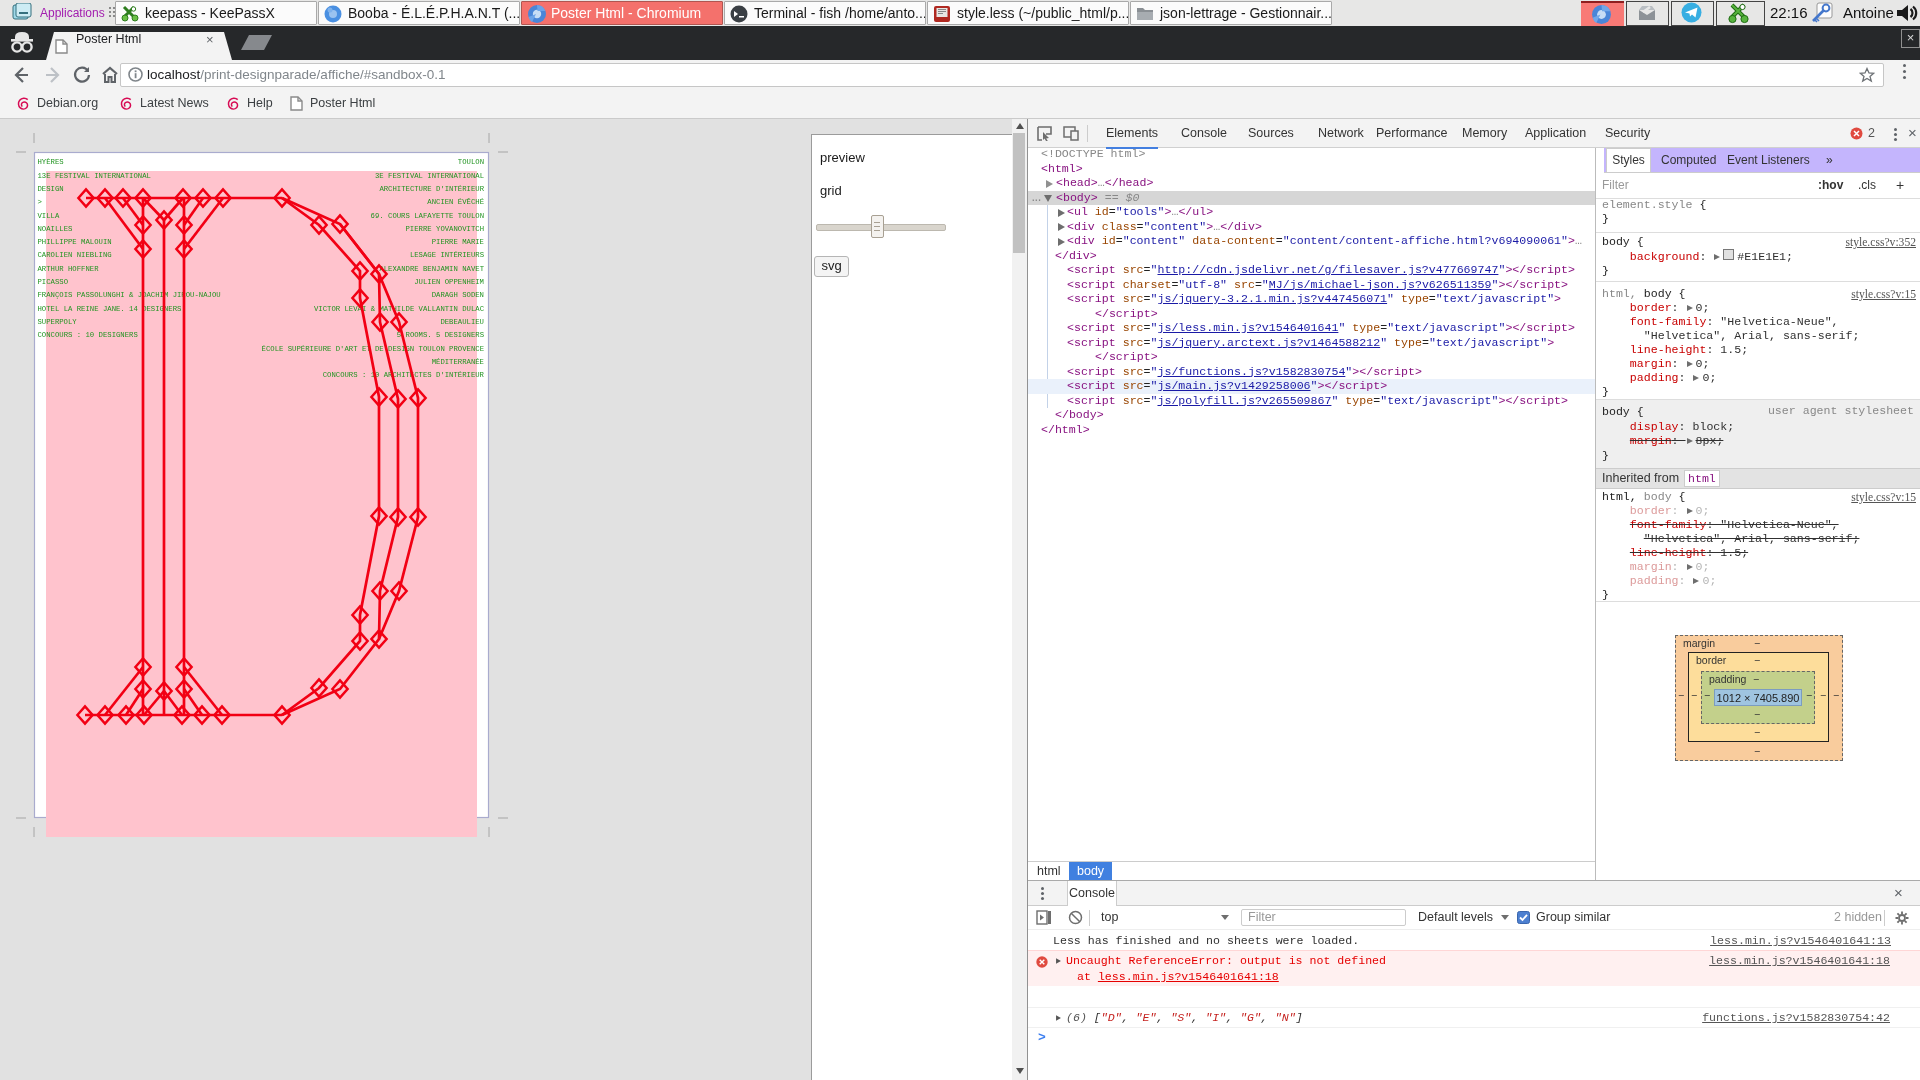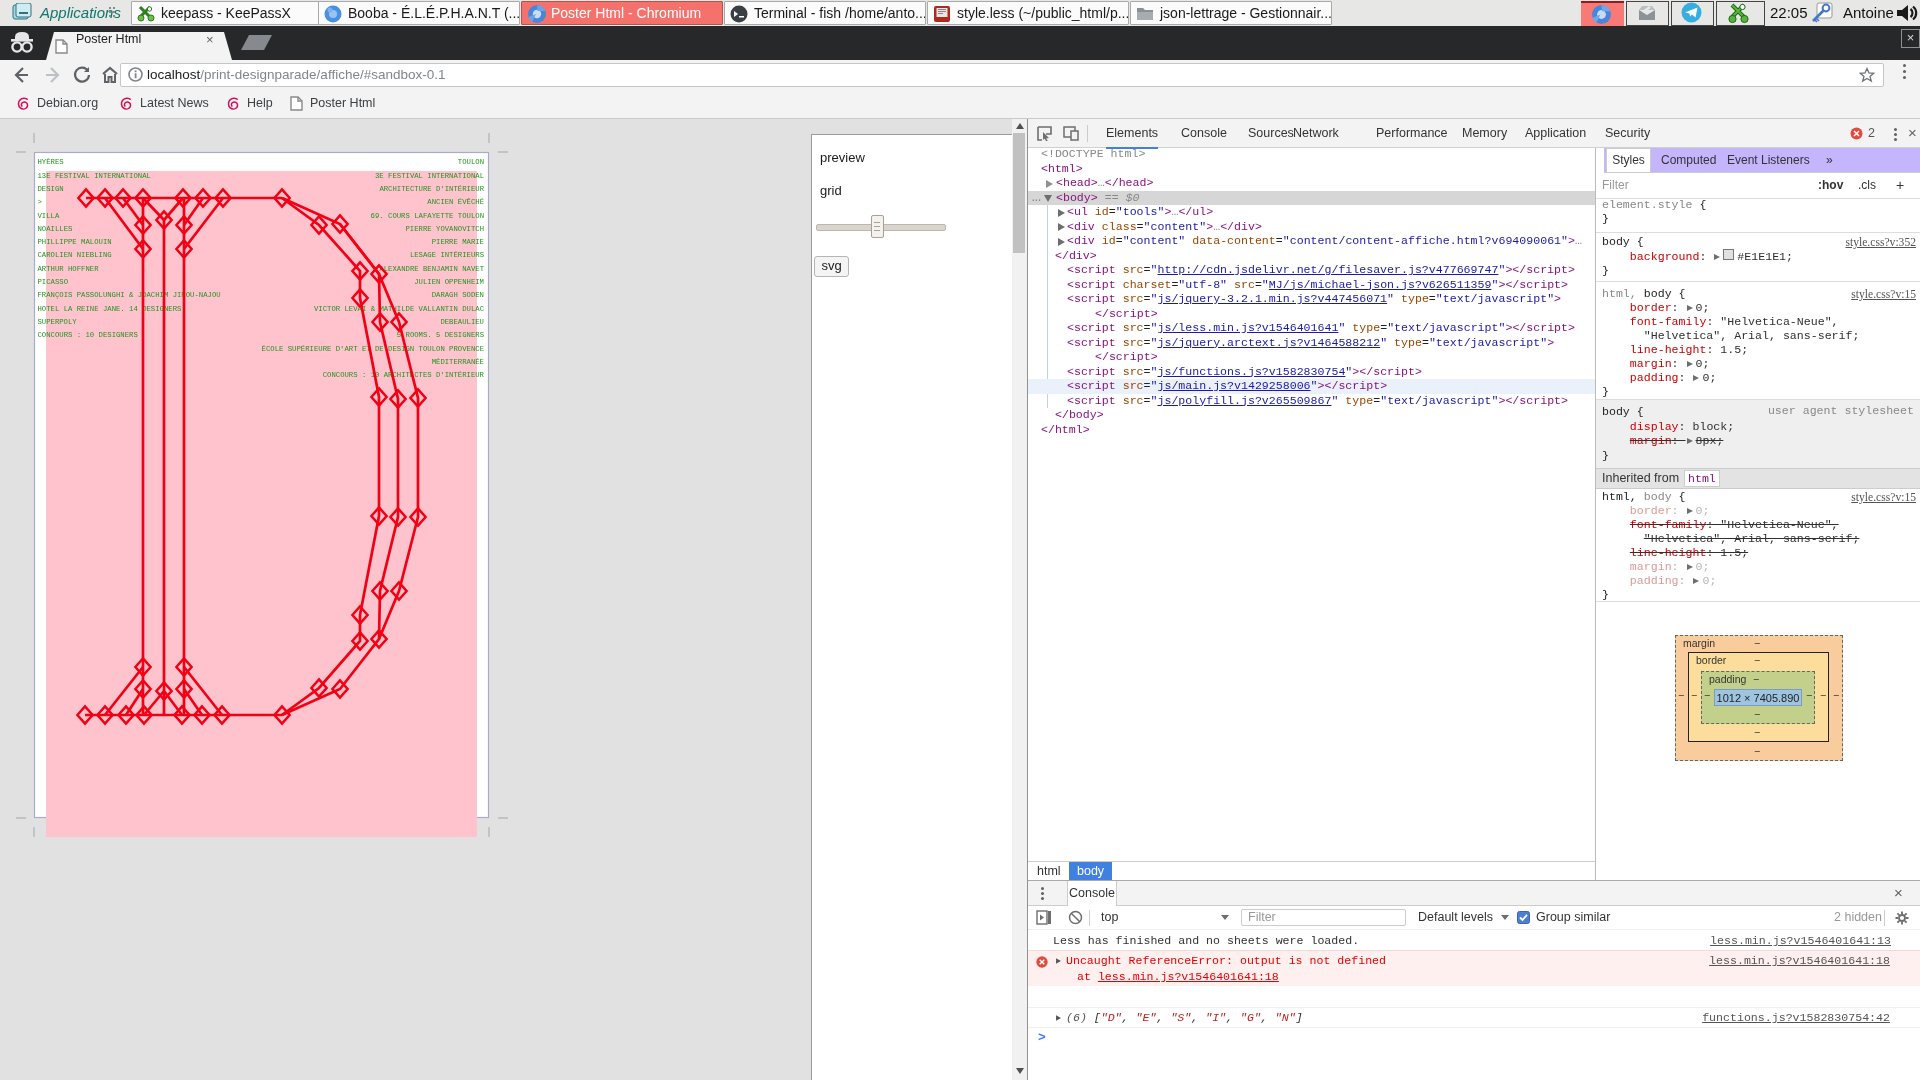--- a/index.html
+++ b/index.html
@@ -66,23 +66,23 @@
 </style>
 </head>
 <body>
 
 <div id="taskbar" class="abs">
   <svg class="abs" style="left:12px;top:3px" width="24" height="20" viewBox="0 0 24 20">
     <rect x="1" y="2" width="15" height="14" rx="2" fill="#9fd8e8" stroke="#35707e"></rect>
     <rect x="4" y="0" width="15" height="14" rx="2" fill="#cdecf4" stroke="#35707e"></rect>
     <rect x="7" y="9" width="9" height="2" fill="#35707e"></rect>
   </svg>
-  <div class="abs" style="left:40px;top:0;font-size:15px;line-height:26px;color:#0f766e;font-style:italic;">Applications</div>
+  <div class="abs" style="left:40px;top:0;font-size:12px;line-height:26px;color:#a21caf;">Applications</div>
   <div class="abs" style="left:109px;top:7px;width:2px;height:2px;background:#8a8a8a;box-shadow:0 4px #8a8a8a,0 8px #8a8a8a,4px 0 #8a8a8a,4px 4px #8a8a8a,4px 8px #8a8a8a;"></div>
-  <div class="tbtn" style="left:131px;width:200px;">
+  <div class="tbtn" style="left:115px;width:200px;">
     <svg class="abs" style="left:5px;top:2px" width="19" height="19" viewBox="0 0 19 19">
         <path d="M3 3 L13 13 M13 3 L3 13" stroke="#2e7d1e" stroke-width="3"></path>
         <circle cx="4" cy="14" r="3" fill="#6abf45" stroke="#2e7d1e"></circle>
         <circle cx="14" cy="14" r="3" fill="#6abf45" stroke="#2e7d1e"></circle>
         <circle cx="12.5" cy="5" r="2.2" fill="#fff" stroke="#2e7d1e"></circle>
       </svg>
     <span class="lbl">keepass - KeePassX</span>
   </div>
   <div class="tbtn" style="left:318px;width:200px;">
     <svg class="abs" style="left:5px;top:3px" width="18" height="18" viewBox="0 0 18 18">
@@ -143,21 +143,21 @@
       <path d="M4 10.5 L16.5 5.5 L14.5 15.5 L11 12.5 L9 14.5 L8.5 11.5 Z" fill="#fff"></path>
     </svg>
   <div class="abs" style="left:1716px;top:1px;width:47px;height:23px;border:1px solid #444;"></div>
   <svg class="abs" style="left:1727px;top:1px" width="24" height="24" viewBox="0 0 24 24">
       <path d="M5 4 L17 16 M17 4 L5 16" stroke="#1e6b12" stroke-width="4"></path>
       <path d="M5 4 L17 16 M17 4 L5 16" stroke="#57b33e" stroke-width="2"></path>
       <circle cx="5.5" cy="18" r="3.6" fill="#57b33e" stroke="#1e6b12"></circle>
       <circle cx="17.5" cy="18" r="3.6" fill="#57b33e" stroke="#1e6b12"></circle>
       <circle cx="15.5" cy="6" r="2.6" fill="#fff" stroke="#1e6b12"></circle>
     </svg>
-  <div class="abs" style="left:1770px;top:0;font-size:15px;line-height:26px;color:#111;">22:05</div>
+  <div class="abs" style="left:1770px;top:0;font-size:15px;line-height:26px;color:#111;">22:16</div>
   <svg class="abs" style="left:1810px;top:2px" width="23" height="22" viewBox="0 0 23 22">
       <rect x="7" y="1" width="15" height="15" rx="2" fill="#fcfcfc" stroke="#999"></rect>
       <circle cx="16" cy="6" r="3.4" fill="none" stroke="#4477cc" stroke-width="2"></circle>
       <path d="M13.5 8.5 L3 19" stroke="#4477cc" stroke-width="2.6"></path>
       <path d="M6 16 L9 19 M4.5 17.5 L7 20" stroke="#4477cc" stroke-width="1.6"></path>
     </svg>
   <div class="abs" style="left:1843px;top:0;font-size:15px;line-height:26px;color:#111;">Antoine</div>
   <svg class="abs" style="left:1896px;top:2px" width="23" height="22" viewBox="0 0 23 22">
       <path d="M1 8 L6 8 L12 3 L12 19 L6 14 L1 14 Z" fill="#1a1a1a"></path>
       <path d="M14.5 7 A 5 5 0 0 1 14.5 15" fill="none" stroke="#1a1a1a" stroke-width="2.2"></path>
@@ -369,21 +369,21 @@
         <path d="M6 6 L12 12 L9.2 12.4 L10.8 15 L9 15 L7.5 12.6 L6 14 Z" fill="#6e6e6e"></path>
       </svg>
     <svg class="abs" style="left:35px;top:7px" width="16" height="15" viewBox="0 0 16 15">
         <rect x="1" y="1" width="11" height="10" fill="none" stroke="#6e6e6e" stroke-width="1.5"></rect>
         <rect x="8" y="5" width="7" height="9" fill="#f3f3f3" stroke="#6e6e6e" stroke-width="1.5"></rect>
       </svg>
     <div class="abs" style="left:59px;top:6px;width:1px;height:17px;background:#ccc;"></div>
     <div class="dttab" id="eltab" style="left:78px;">Elements</div>
     <div class="dttab" style="left:153px;">Console</div>
     <div class="dttab" style="left:220px;">Sources</div>
-    <div class="dttab" style="left:265px;">Network</div>
+    <div class="dttab" style="left:290px;">Network</div>
     <div class="dttab" style="left:348px;">Performance</div>
     <div class="dttab" style="left:434px;">Memory</div>
     <div class="dttab" style="left:497px;">Application</div>
     <div class="dttab" style="left:577px;">Security</div>
     <div class="dttab" style="left:641px;margin-top:40px;">Audits</div>
     <svg class="abs" style="left:822px;top:8px" width="13" height="13" viewBox="0 0 13 13">
         <circle cx="6.5" cy="6.5" r="6" fill="#e04a3f"></circle>
         <path d="M4 4 L9 9 M9 4 L4 9" stroke="#fff" stroke-width="1.5"></path>
       </svg>
     <div class="abs" style="left:840px;top:0;font-size:12.5px;color:#555;line-height:28px;">2</div>

